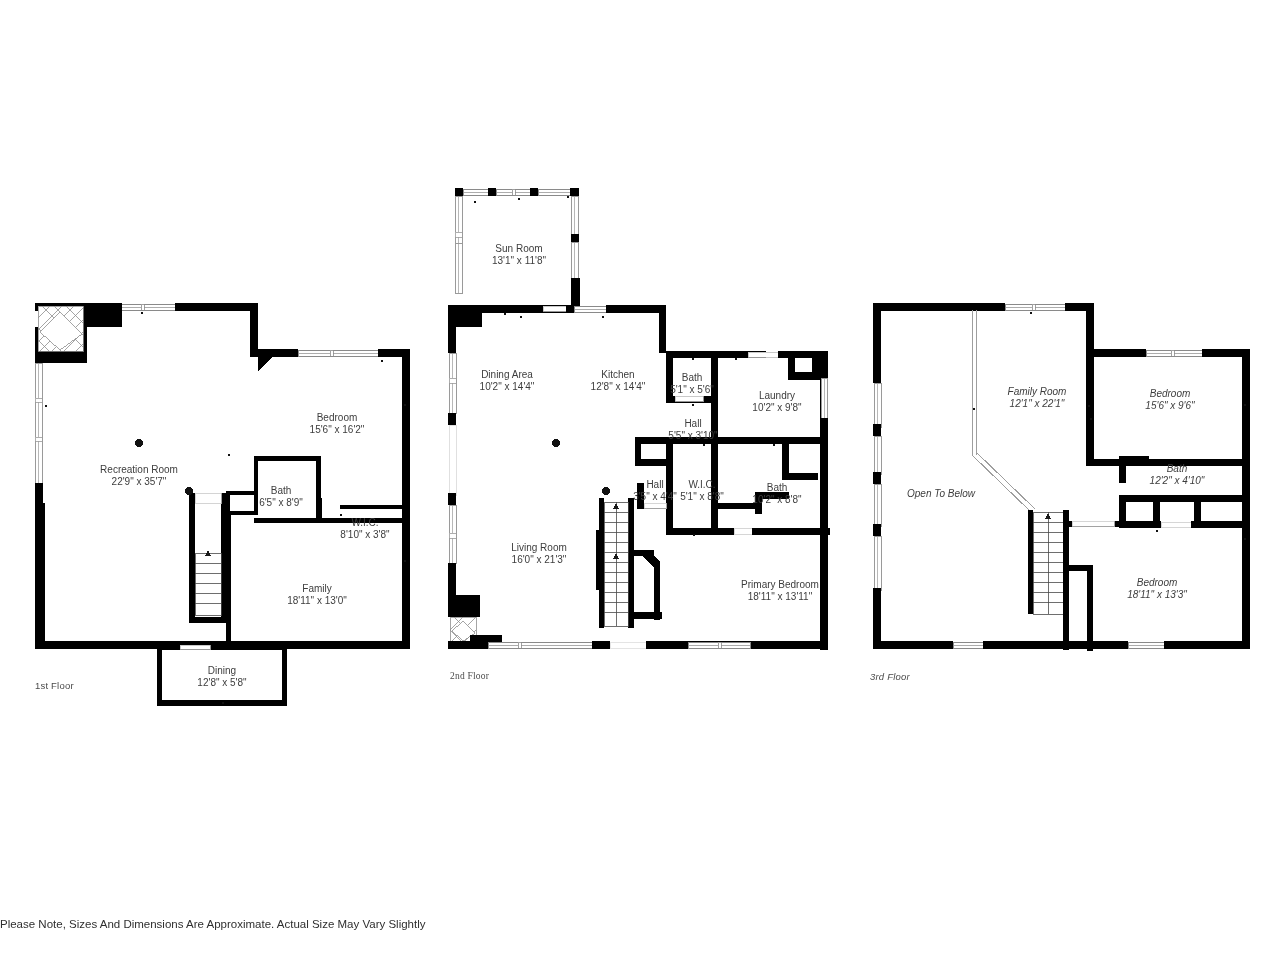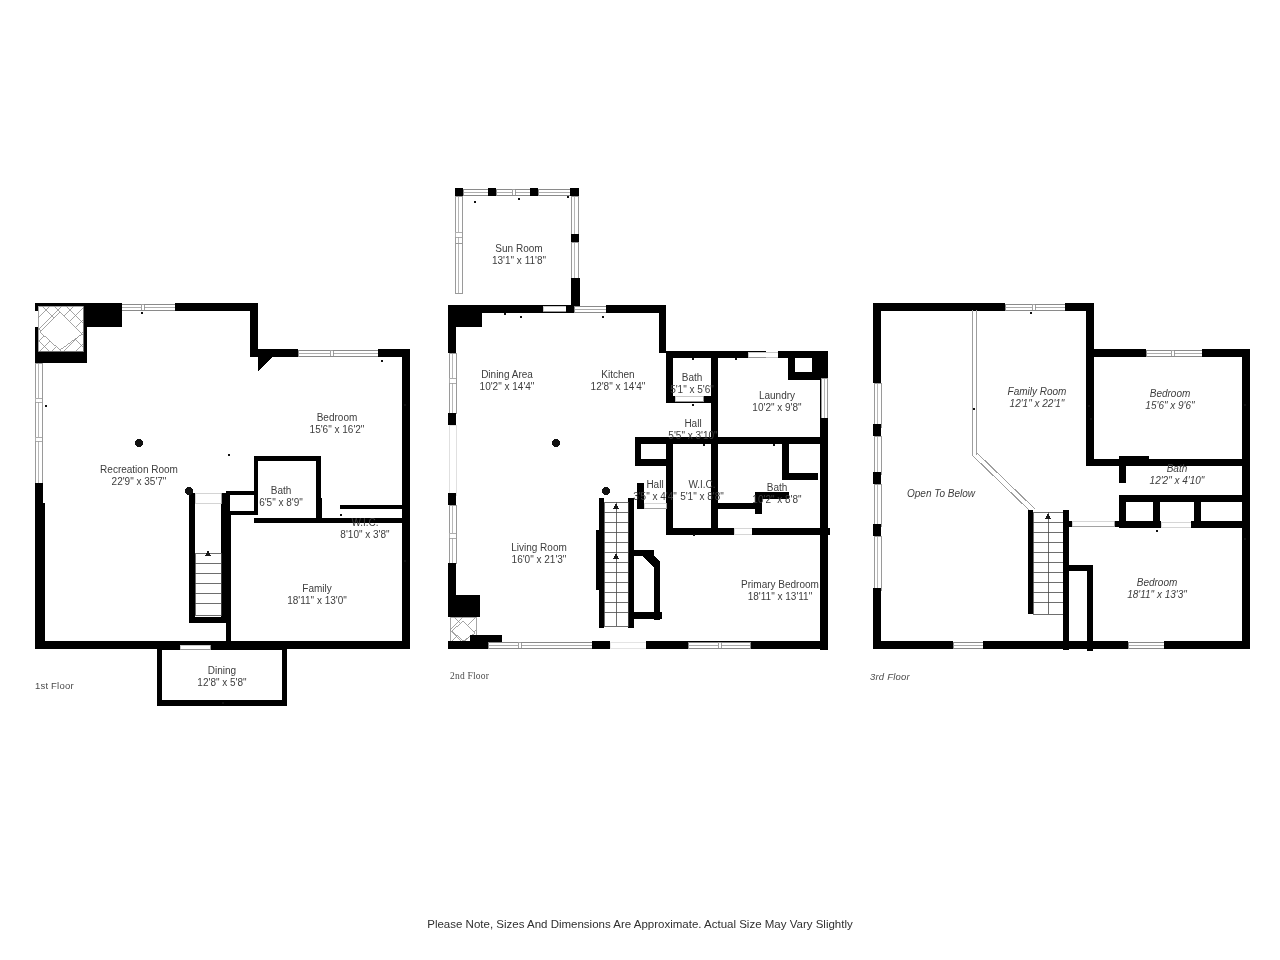--- a/index.html
+++ b/index.html
@@ -41,21 +41,21 @@
     transform: translate(-50%, -50%);
     pointer-events: none;
   }
   .room-label .rname { display:block; }
   .room-label .rdim { display:block; }
   .footer-note {
     position: absolute;
     left: 0;
     top: 918px;
     width: 1280px;
-    text-align: center;
+    text-align: left;
     font-size: 11.5px;
     color: #2f2f2f;
   }
   svg { display:block; }
   .dot { fill:#111; }
 </style>
 </head>
 <body>
 
 <div id="stage">

